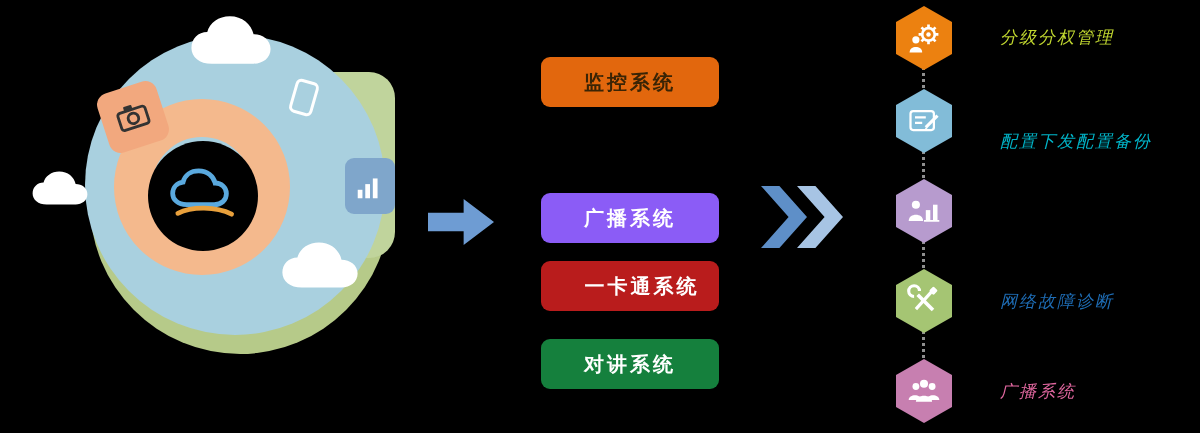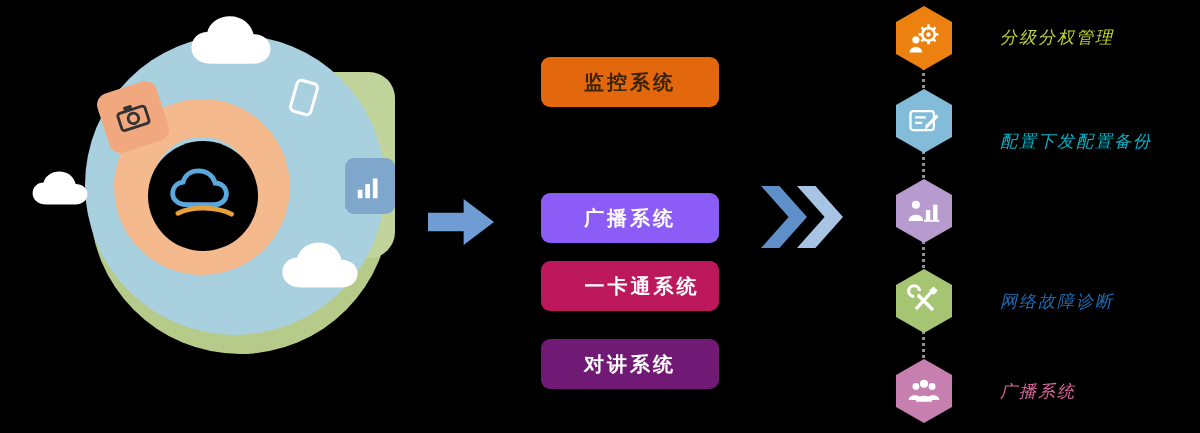--- a/index.html
+++ b/index.html
@@ -34,22 +34,22 @@
   .chev.c1 { left:761px; background:#5E8FC8; }
   .chev.c2 { left:797px; background:#A7C4E4; }
 
   
   .sysbtn { position:absolute; left:541px; width:178px; height:50px; border-radius:9px;
             display:flex; align-items:center; justify-content:center;
             font-size:20px; font-weight:bold; letter-spacing:3px; }
   .s0 { top:57px;  background:#E2670D; color:#3A2405; }
   .s1 { top:125px; background:#85C3D8; color:#fff; }
   .s2 { top:193px; background:#8b5cf6; color:#fff; }
-  .s3 { top:261px; background:#be185d; color:#fff;padding-left:24px; }
-  .s4 { top:339px; background:#701a75; color:#fff; }
+  .s3 { top:261px; background:#b91c1c; color:#fff;padding-left:24px; }
+  .s4 { top:339px; background:#15803d; color:#fff; }
 
   
   .dotline { position:absolute; left:922px; top:38px; width:0; height:356px; border-left:3px dotted #8f8f8f; }
   .hex { position:absolute; left:896px; width:56px; height:64px;
          clip-path:polygon(50% 0,100% 25%,100% 75%,50% 100%,0 75%,0 25%);
          display:flex; align-items:center; justify-content:center; }
   .h0 { top:6px;   background:#EC8110; }
   .h1 { top:89px;  background:#82BCD8; }
   .h2 { top:179px; background:#B79BCE; }
   .h3 { top:269px; background:#A5C573; }

